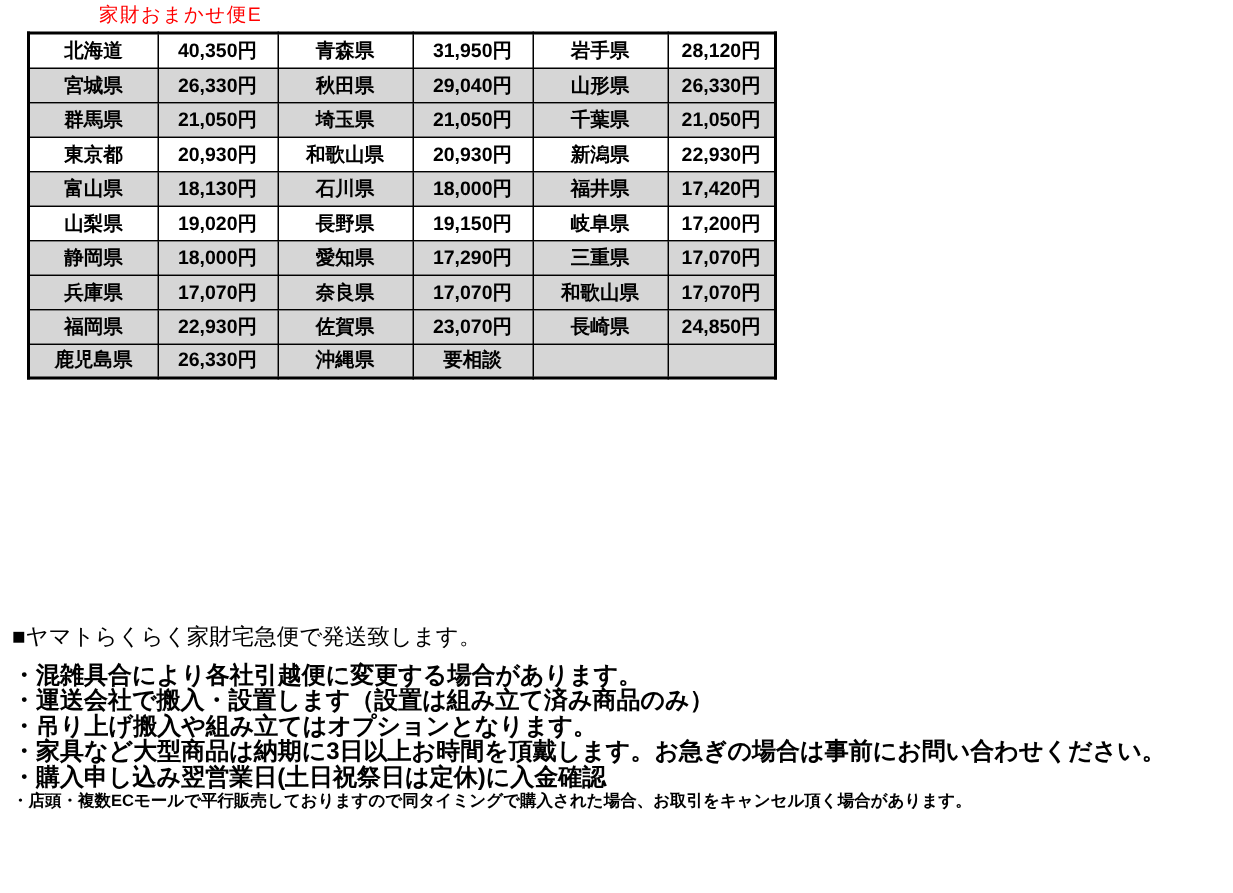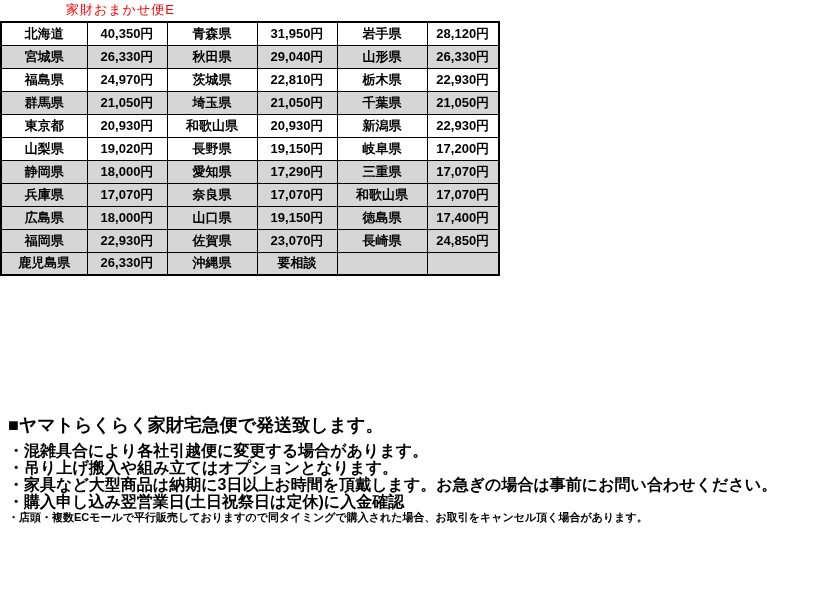--- a/index.html
+++ b/index.html
@@ -19,21 +19,21 @@
   .service-title{
     position:absolute;left:66px;top:2px;
     font-size:13px;line-height:16px;
     color:var(--title-red,#ff0000);
     letter-spacing:1px;
     font-weight:500;
     white-space:nowrap;
     text-align:center;
   }
   table.fee-table{
-    position:absolute;left:0;top:21px;
+    position:absolute;left:18px;top:21px;
     border-collapse:collapse;
     table-layout:fixed;
     width:498px;
     border:2px solid var(--border,#000);
     padding-left:29px;
   }
   table.fee-table td{
     border:1px solid var(--border,#000);
     height:23px;
     text-align:center;
@@ -42,21 +42,21 @@
     font-weight:bold;
     white-space:nowrap;
     overflow:hidden;
     padding:0 1px;
   }
   table.fee-table tr.shaded td{background:var(--shaded,#d6d6d6);}
   .notes{
     position:absolute;left:8px;top:416px;width:808px;
   }
   .notes-heading{
-    font-size:18px;font-weight:bold;line-height:18px;
+    font-size:15px;font-weight:normal;line-height:18px;
     white-space:nowrap;
   }
   .notes-list{margin-top:8px;}
   .bullet-line{
     font-size:16px;font-weight:bold;line-height:17px;
     white-space:nowrap;
   }
   .footnote{
     margin-top:0;
     font-size:11px;font-weight:bold;line-height:14px;
@@ -87,43 +87,43 @@
         <td>28,120円</td>
       </tr>
       <tr class="shaded">
         <td>宮城県</td>
         <td>26,330円</td>
         <td>秋田県</td>
         <td>29,040円</td>
         <td>山形県</td>
         <td>26,330円</td>
       </tr>
-      <tr>
-        <td>福島県</td>
-        <td>24,970円</td>
-        <td>茨城県</td>
-        <td>22,810円</td>
-        <td>栃木県</td>
-        <td>22,930円</td>
-      </tr>
       <tr class="shaded">
         <td>群馬県</td>
         <td>21,050円</td>
         <td>埼玉県</td>
         <td>21,050円</td>
         <td>千葉県</td>
         <td>21,050円</td>
       </tr>
       <tr>
         <td>東京都</td>
         <td>20,930円</td>
         <td>和歌山県</td>
         <td>20,930円</td>
         <td>新潟県</td>
         <td>22,930円</td>
+      </tr>
+      <tr class="shaded">
+        <td>富山県</td>
+        <td>18,130円</td>
+        <td>石川県</td>
+        <td>18,000円</td>
+        <td>福井県</td>
+        <td>17,420円</td>
       </tr>
       <tr>
         <td>山梨県</td>
         <td>19,020円</td>
         <td>長野県</td>
         <td>19,150円</td>
         <td>岐阜県</td>
         <td>17,200円</td>
       </tr>
       <tr class="shaded">
@@ -136,28 +136,20 @@
       </tr>
       <tr class="shaded">
         <td>兵庫県</td>
         <td>17,070円</td>
         <td>奈良県</td>
         <td>17,070円</td>
         <td>和歌山県</td>
         <td>17,070円</td>
       </tr>
       <tr class="shaded">
-        <td>広島県</td>
-        <td>18,000円</td>
-        <td>山口県</td>
-        <td>19,150円</td>
-        <td>徳島県</td>
-        <td>17,400円</td>
-      </tr>
-      <tr class="shaded">
         <td>福岡県</td>
         <td>22,930円</td>
         <td>佐賀県</td>
         <td>23,070円</td>
         <td>長崎県</td>
         <td>24,850円</td>
       </tr>
       <tr class="shaded">
         <td>鹿児島県</td>
         <td>26,330円</td>
@@ -166,18 +158,19 @@
         <td></td>
         <td></td>
       </tr>
     </tbody>
 </table>
 
 <div class="notes">
   <div class="notes-heading">■ヤマトらくらく家財宅急便で発送致します。</div>
   <div class="notes-list">
       <div class="bullet-line">・混雑具合により各社引越便に変更する場合があります。</div>
+      <div class="bullet-line">・運送会社で搬入・設置します（設置は組み立て済み商品のみ）</div>
       <div class="bullet-line">・吊り上げ搬入や組み立てはオプションとなります。</div>
       <div class="bullet-line">・家具など大型商品は納期に3日以上お時間を頂戴します。お急ぎの場合は事前にお問い合わせください。</div>
       <div class="bullet-line">・購入申し込み翌営業日(土日祝祭日は定休)に入金確認</div>
     </div>
   <div class="footnote">・店頭・複数ECモールで平行販売しておりますので同タイミングで購入された場合、お取引をキャンセル頂く場合があります。</div>
 </div>
 
 </body></html>

